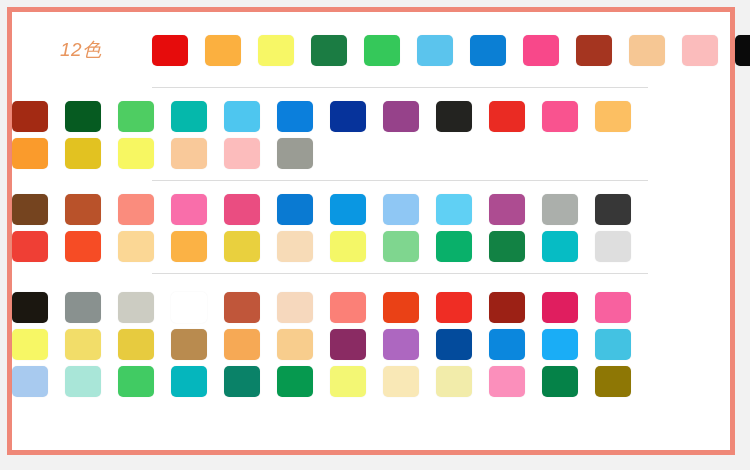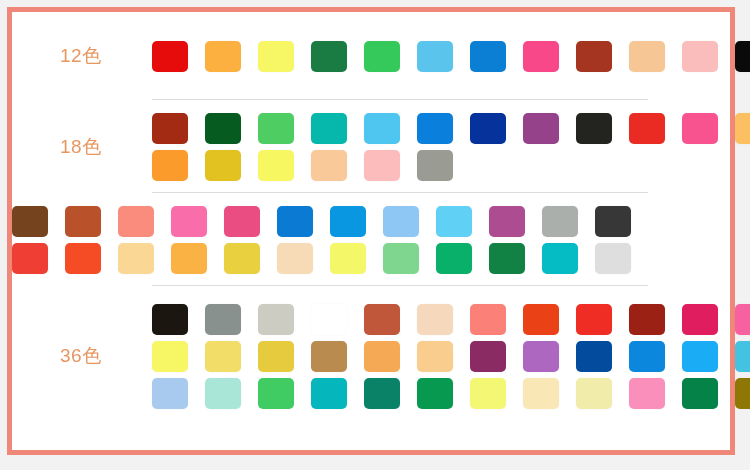--- a/index.html
+++ b/index.html
@@ -22,21 +22,21 @@
     left:0;top:0;right:0;bottom:0;
     display:flex;
     flex-direction:column;
   }
   .section{
     display:flex;
     align-items:center;
     position:relative;
     flex:0 0 auto;
   }
-  .section.s12{height:88px;}
+  .section.s12{height:76px;font-style:italic;}
   .section.s18{height:93px;}
   .section.s24{height:93px;}
   .section.s36{height:140px;}
 
   .divider{
     position:absolute;
     left:140px;right:82px;
     bottom:0;
     height:1px;
     background:#dcdcdc;
@@ -96,23 +96,20 @@
             <div class="sw" title="#a53520" style="background: rgb(165, 53, 32);"></div>
             <div class="sw" title="#f6c794" style="background: rgb(246, 199, 148);"></div>
             <div class="sw" title="#fbbcbc" style="background: rgb(251, 188, 188);"></div>
             <div class="sw" title="#0a0a0a" style="background: rgb(10, 10, 10);"></div>
           </div>
         </div>
       <div class="divider"></div>
     </div>
 
     <div class="section s18">
-      <div class="label-cell">
-        <span class="label">18色</span>
-      </div>
       <div class="swatch-cell">
           <div class="swatch-row">
             <div class="sw" title="#a32a13" style="background: rgb(163, 42, 19);"></div>
             <div class="sw" title="#065b21" style="background: rgb(6, 91, 33);"></div>
             <div class="sw" title="#4ecd62" style="background: rgb(78, 205, 98);"></div>
             <div class="sw" title="#05b8ab" style="background: rgb(5, 184, 171);"></div>
             <div class="sw" title="#4ec6ef" style="background: rgb(78, 198, 239);"></div>
             <div class="sw" title="#0b7fdc" style="background: rgb(11, 127, 220);"></div>
             <div class="sw" title="#06339b" style="background: rgb(6, 51, 155);"></div>
             <div class="sw" title="#96428a" style="background: rgb(150, 66, 138);"></div>
@@ -161,23 +158,20 @@
             <div class="sw" title="#09b06a" style="background: rgb(9, 176, 106);"></div>
             <div class="sw" title="#128244" style="background: rgb(18, 130, 68);"></div>
             <div class="sw" title="#06bcc4" style="background: rgb(6, 188, 196);"></div>
             <div class="sw" title="#dedede" style="background: rgb(222, 222, 222);"></div>
           </div>
         </div>
       <div class="divider"></div>
     </div>
 
     <div class="section s36">
-      <div class="label-cell">
-        <span class="label">36色</span>
-      </div>
       <div class="swatch-cell">
           <div class="swatch-row">
             <div class="sw" title="#1b1710" style="background: rgb(27, 23, 16);"></div>
             <div class="sw" title="#89918f" style="background: rgb(137, 145, 143);"></div>
             <div class="sw" title="#ccccc2" style="background: rgb(204, 204, 194);"></div>
             <div class="sw" title="#743venue"></div>
             <div class="sw" title="#c0563a" style="background: rgb(192, 86, 58);"></div>
             <div class="sw" title="#f6d8bd" style="background: rgb(246, 216, 189);"></div>
             <div class="sw" title="#fb8077" style="background: rgb(251, 128, 119);"></div>
             <div class="sw" title="#ea4116" style="background: rgb(234, 65, 22);"></div>

